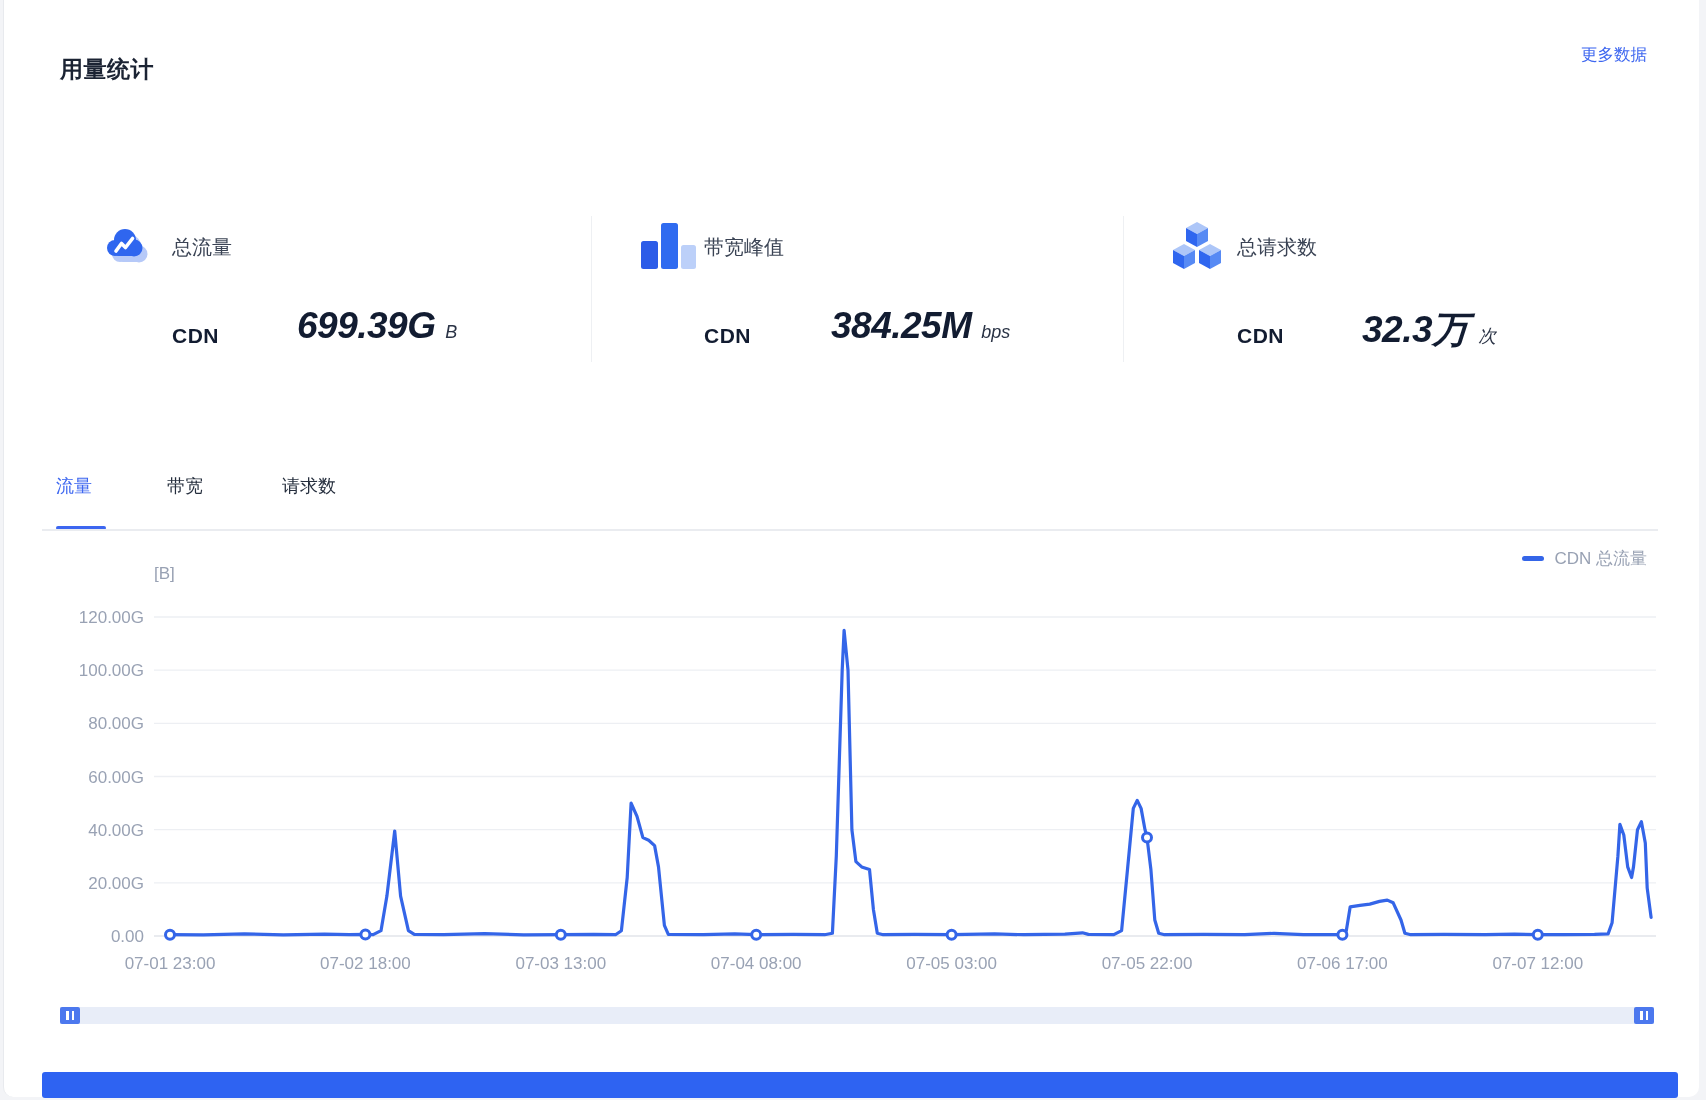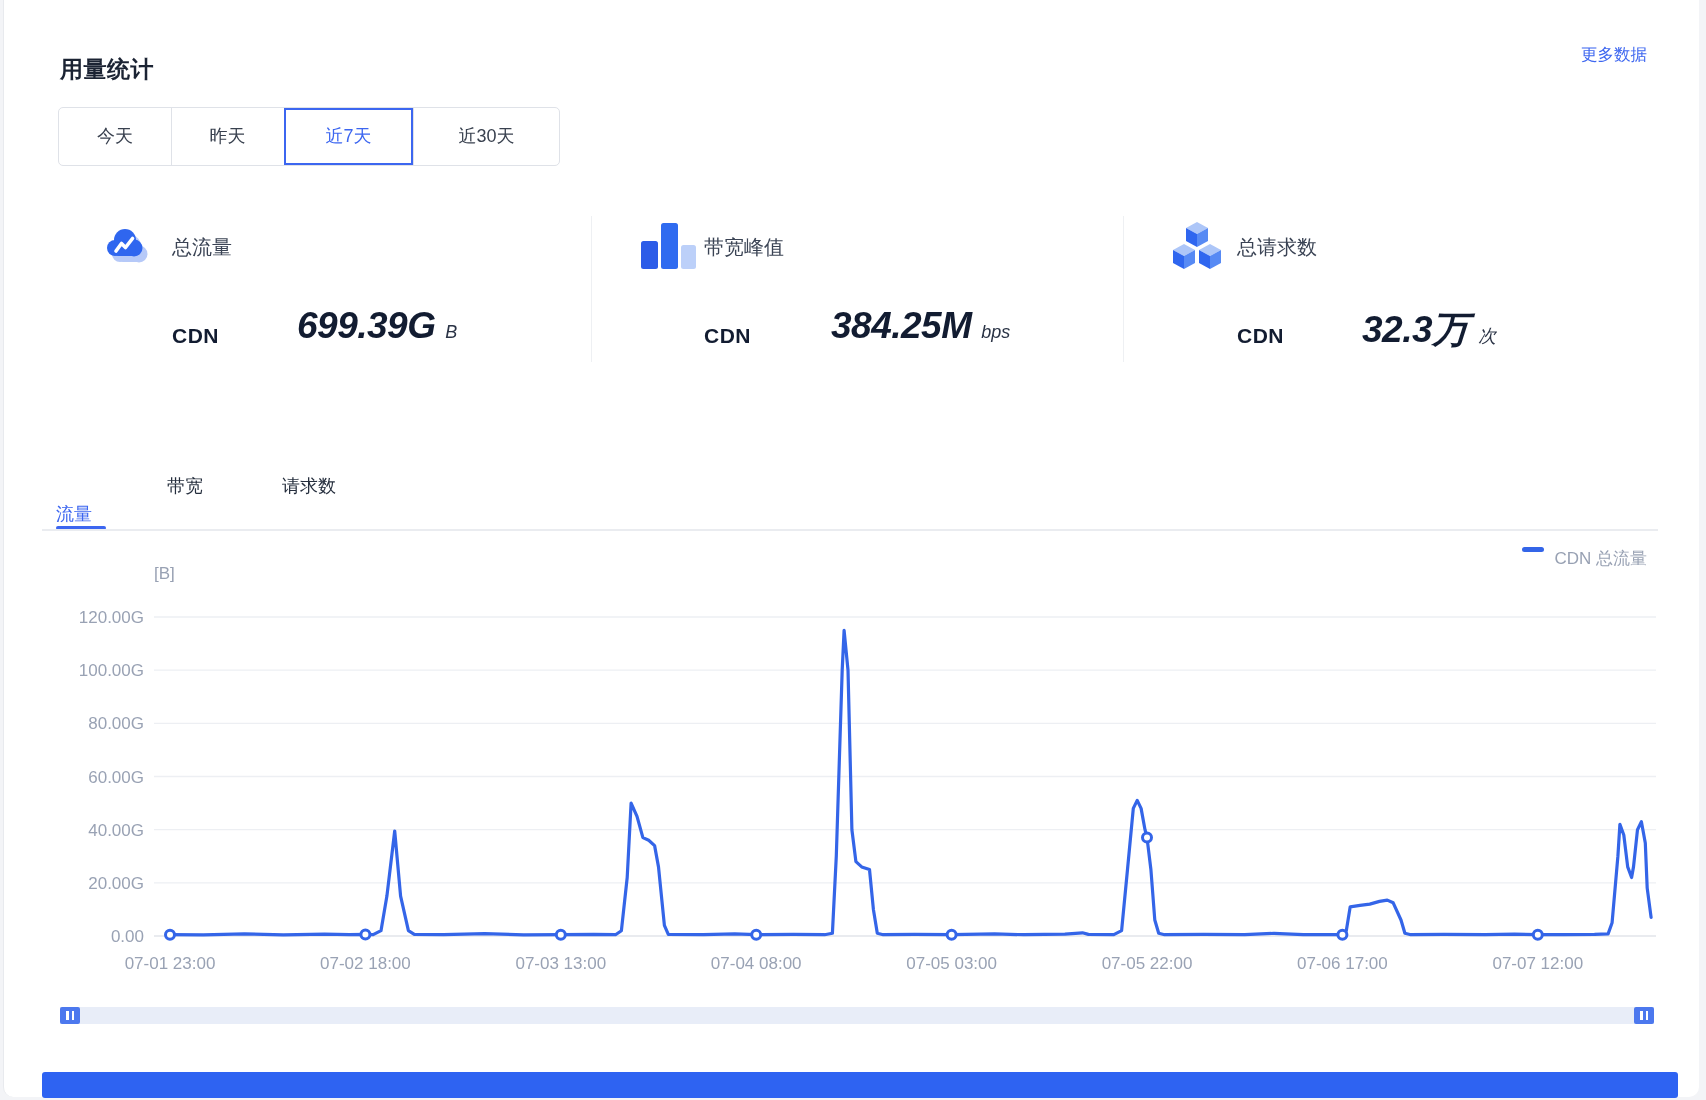--- a/index.html
+++ b/index.html
@@ -26,51 +26,45 @@
   .rtab.active{box-shadow:inset 0 0 0 2px #3c66f0;color:#3c66f0;border-left-color:transparent;}
   .w1{width:112px}.w2{width:112px}.w3{width:130px}.w4{width:146px}
   
   .stat-label{top:234px;font-size:20px;color:#3a4354;}
   .stat-cdn{top:324px;font-size:21px;font-weight:600;color:#121c31;letter-spacing:0.5px;}
   .stat-value{top:305px;font-size:37px;font-weight:700;color:#121c31;letter-spacing:-0.5px;font-style:italic;}
   .stat-unit{font-size:18px;font-weight:400;color:#2b3446;letter-spacing:0;}
   .vdiv{top:216px;width:1px;height:146px;background:#eef0f3;}
   
   .ctab{top:474px;font-size:18px;color:#252e3d;cursor:pointer;}
-  .ctab.active{color:#3c66f0;margin-top:28px;}
+  .ctab.active{color:#3c66f0;}
   .tab-underline{left:52px;top:526px;width:50px;height:3.5px;background:#3c66f0;border-radius:2px;}
   .tabs-divider{left:38px;top:529px;width:1616px;height:2px;background:#eaecf0;}
   
   .unit-label{left:150px;top:564px;font-size:17px;color:#98a1b3;}
-  .legend{top:547px;right:52px;display:flex;align-items:flex-start;cursor:pointer;}
+  .legend{top:547px;right:52px;display:flex;align-items:center;cursor:pointer;}
   .legend-dash{width:22px;height:4.5px;border-radius:2.5px;background:#3465e8;margin-right:10px;}
   .legend-text{font-size:17px;color:#98a1b3;}
   
   .slider-track{left:56px;top:1007px;width:1594px;height:17px;background:#e8edf8;}
   .slider-handle{position:absolute;top:1007px;width:20px;height:17px;background:#4c78ee;border-radius:2px;cursor:ew-resize;display:flex;align-items:center;justify-content:center;gap:3px;}
   .slider-handle i{display:block;width:2.5px;height:9px;background:#ffffff;}
   .hl{left:56px;} .hr{left:1630px;}
   
   .footer-bar{left:38px;top:1072px;width:1636px;height:26px;background:#2e63f2;border-radius:3px;}
   svg text{font-family:"Liberation Sans","DejaVu Sans",sans-serif;}
 </style>
 </head>
 <body>
 
 <div class="card">
 
   <div class="abs page-title">用量统计</div>
   <div class="abs more-link">更多数据</div>
 
-  <div class="abs range-tabs">
-    <div class="rtab w1">今天</div>
-    <div class="rtab w2">昨天</div>
-    <div class="rtab w3 active">近7天</div>
-    <div class="rtab w4">近30天</div>
-  </div>
 
   <div class="abs" style="left:99px;top:224px;width:48px;height:44px;">
     <svg width="48" height="44" viewBox="0 0 48 44">
       <defs>
         <g id="cloudShape">
           <circle cx="12" cy="24" r="8"></circle>
             <circle cx="22" cy="16" r="11"></circle>
             <circle cx="31" cy="24" r="8.5"></circle>
           <rect x="10" y="21" width="23" height="11" rx="5"></rect>
         </g>

